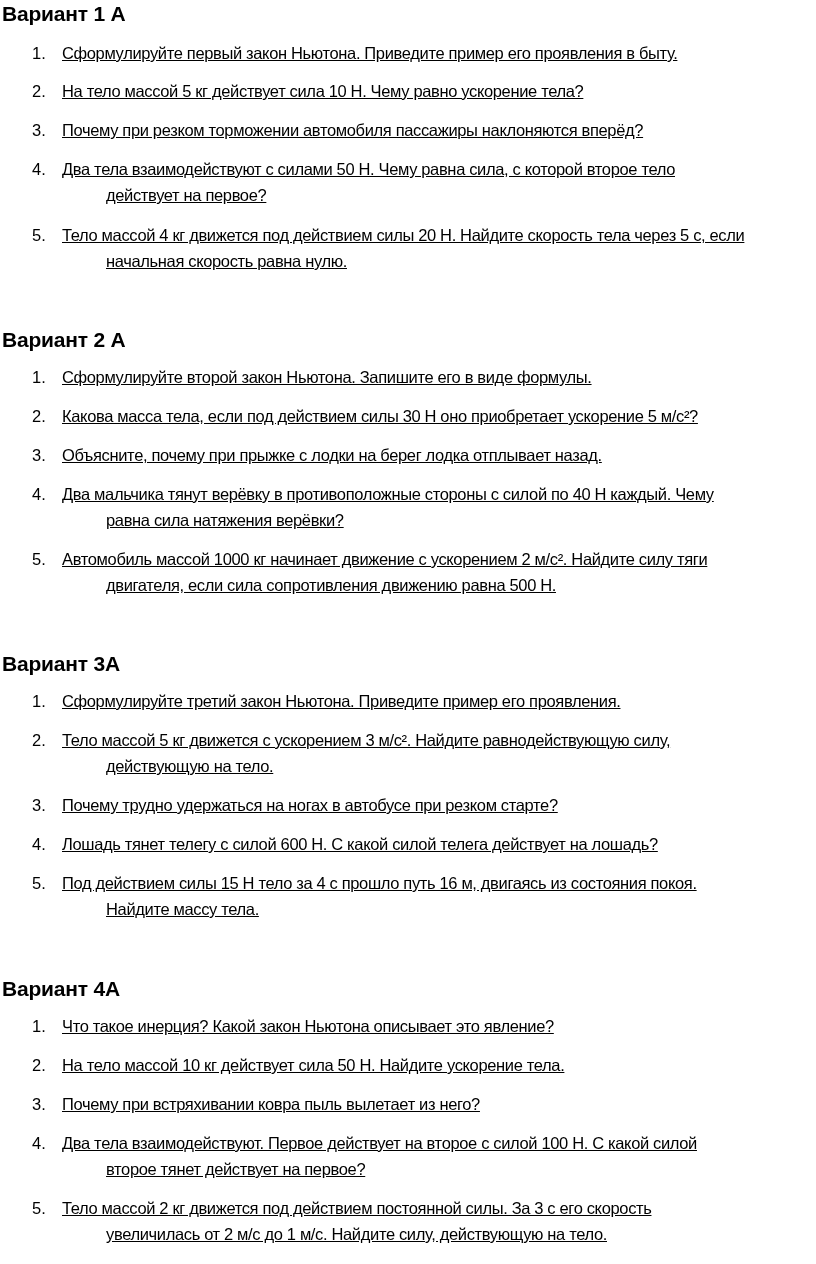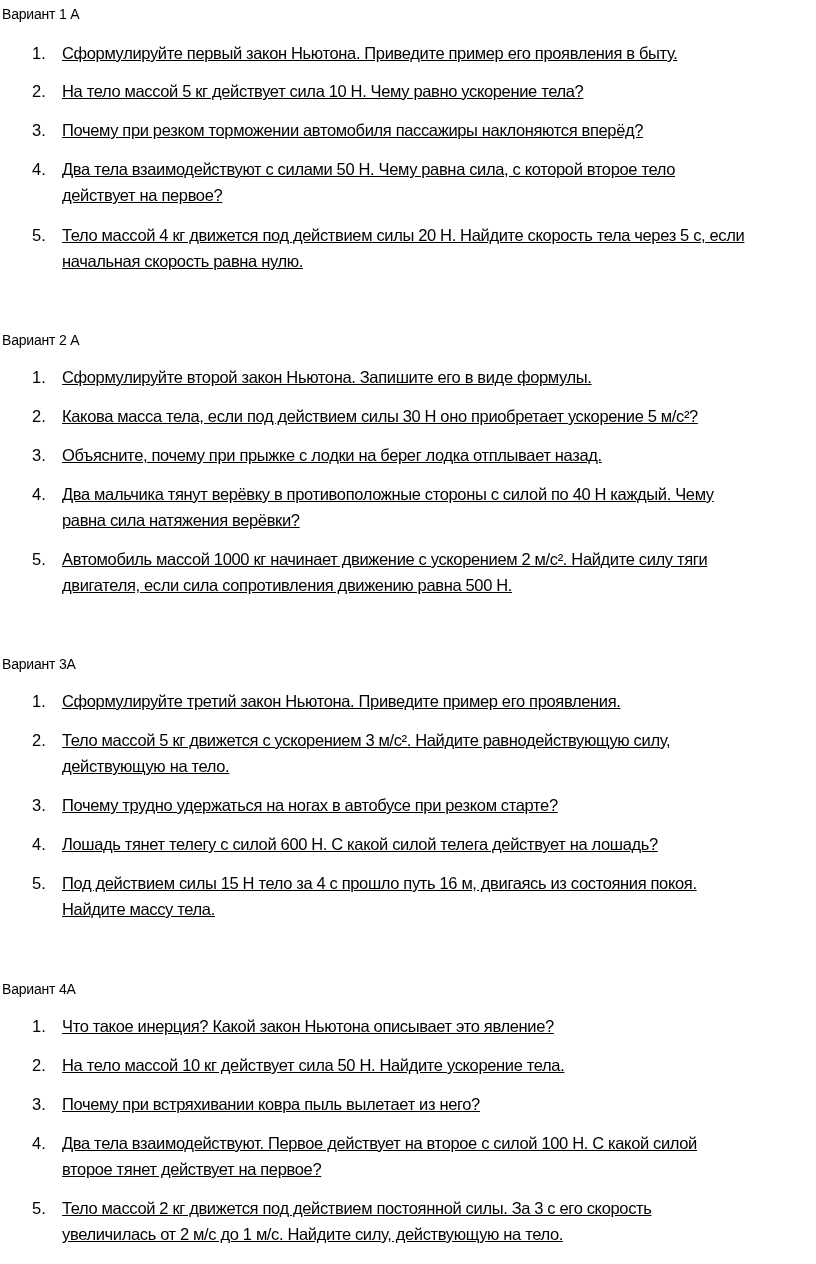--- a/index.html
+++ b/index.html
@@ -25,23 +25,24 @@
     .variant {
       position: absolute;
       left: 0;
       width: 816px;
     }
     .variant-title {
       position: absolute;
       left: 2px;
       top: 0;
       white-space: nowrap;
-      font-size: 14px;
+      font-size: 21px;
       line-height: 20px;
       letter-spacing: -0.2px;
+      font-weight: bold;
     }
     .q {
       position: absolute;
       left: 0;
       width: 816px;
     }
     .q-num {
       position: absolute;
       left: 32px;
       top: 0;
@@ -51,21 +52,21 @@
     .q-line {
       position: absolute;
       left: 62px;
       white-space: nowrap;
       font-size: 16.5px;
       line-height: 26px;
       letter-spacing: -0.35px;
       text-decoration: underline;
     }
     .q-line.l1 { top: 0; }
-    .q-line.l2 { top: 26px; }
+    .q-line.l2 { top: 26px; margin-left: 44px; }
   </style>
 </head>
 <body>
 
 <div class="page">
 
   <section class="variant" style="top:4px;">
     <div class="variant-title">Вариант 1 А</div>
     <div class="q" style="top:36px;">
       <span class="q-num">1.</span>

